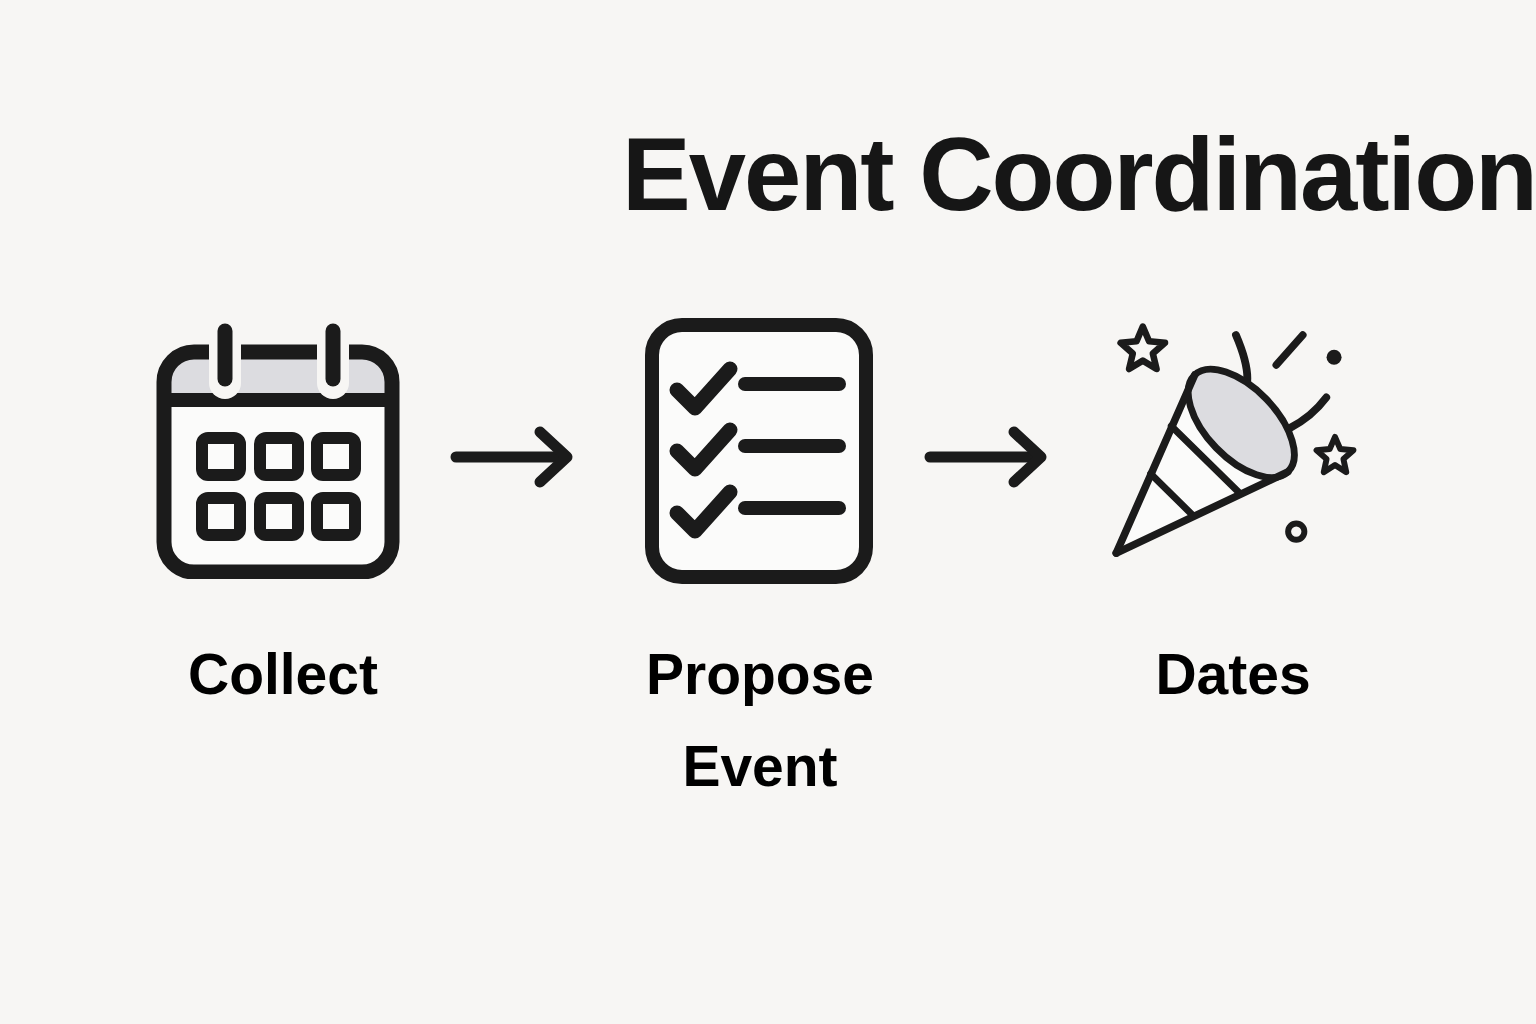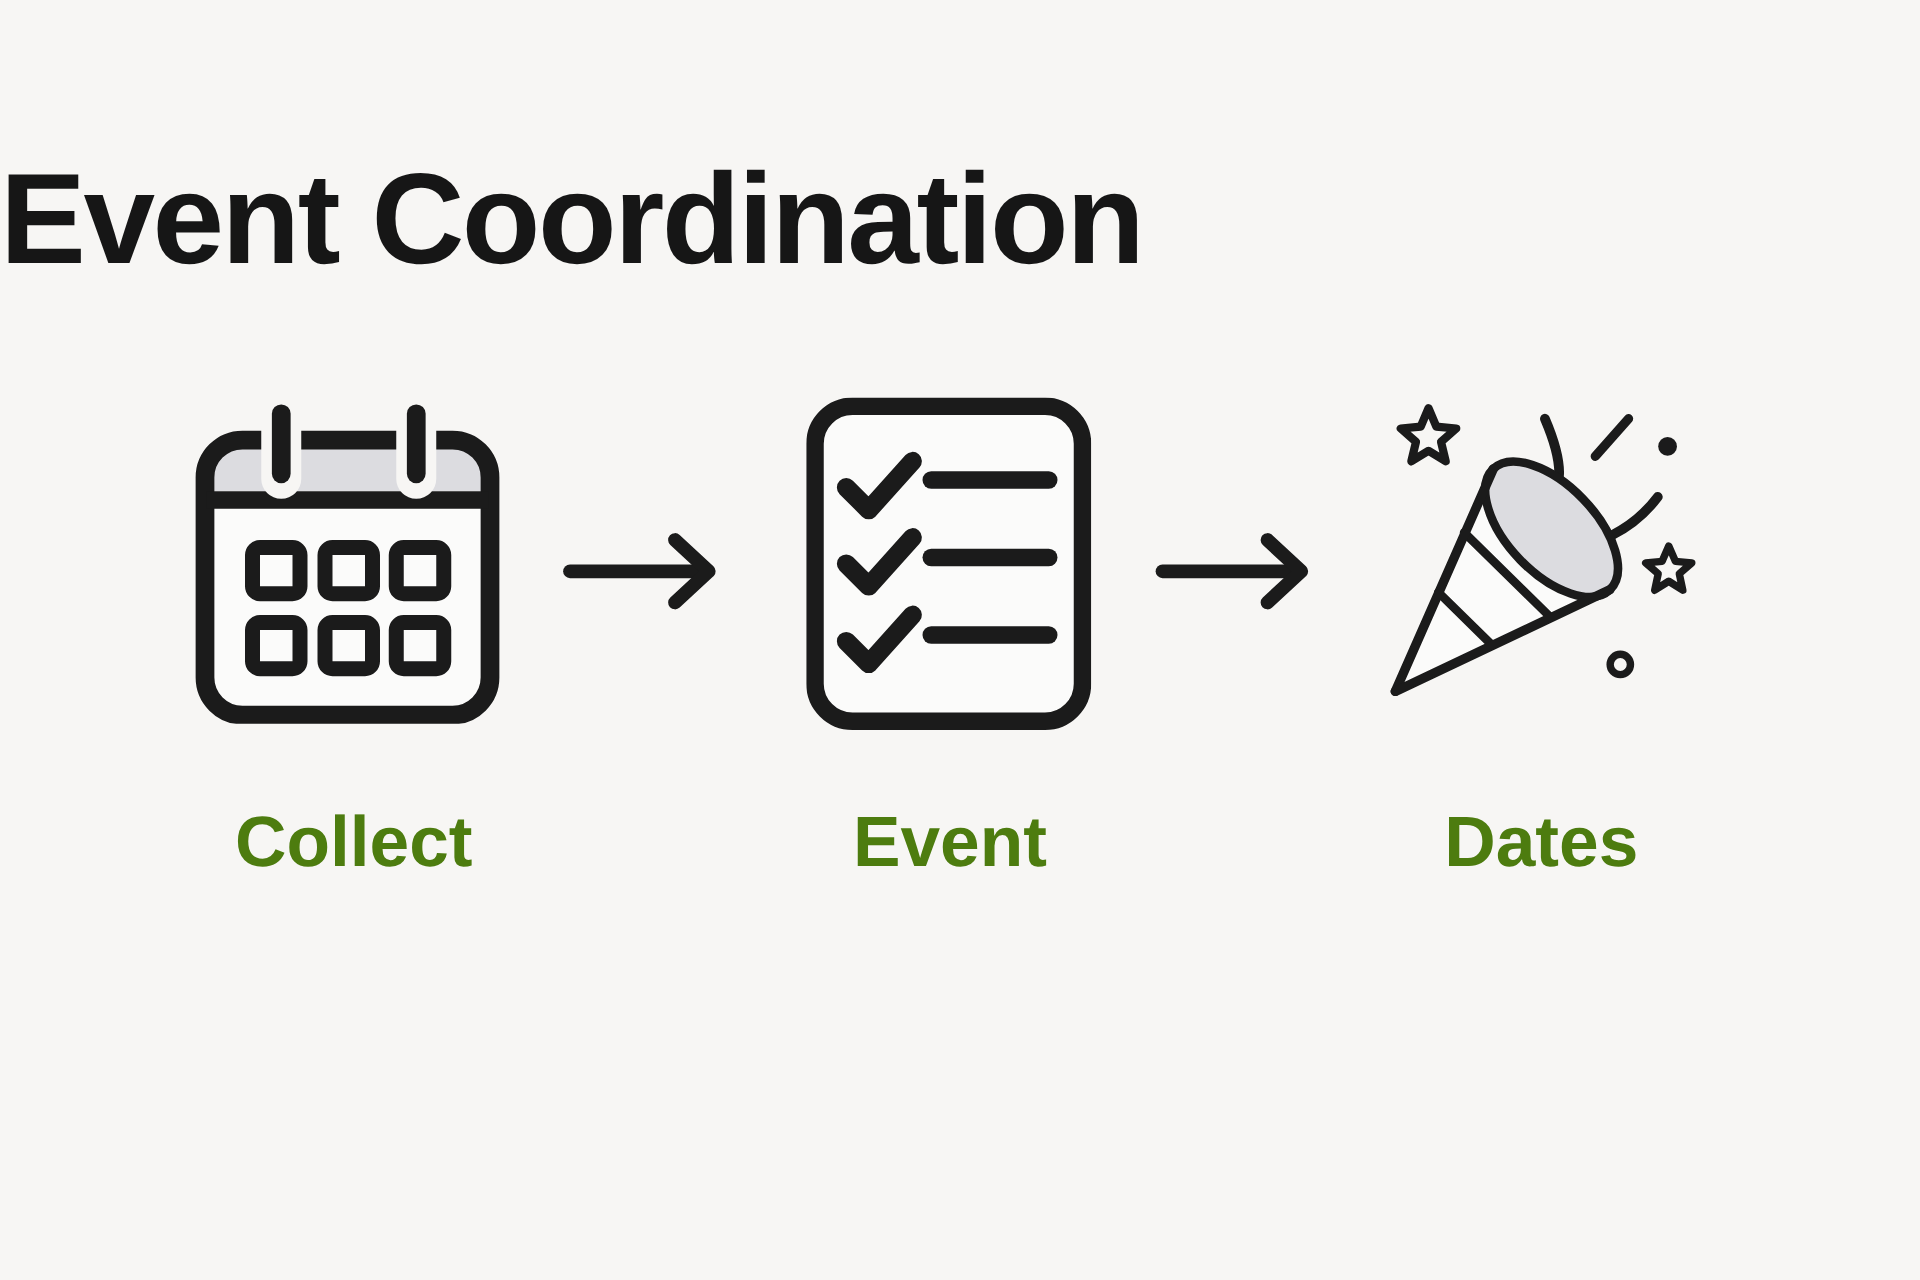--- a/index.html
+++ b/index.html
@@ -6,36 +6,36 @@
   body{
     width:1536px;height:1024px;
     background:#f7f6f4;
     font-family:"Liberation Sans", sans-serif;
     overflow:hidden;
     position:relative;
   }
   .canvas{position:absolute;inset:0;}
   .title{
     position:absolute;top:116px;left:0;width:1536px;
-    text-align:left;
+    text-align:right;
     font-size:103px;font-weight:700;letter-spacing:-2px;
     color:#161616;
   }
   .icon{position:absolute;}
   .icon-calendar{left:156px;top:323px;}
   .icon-checklist{left:645px;top:318px;}
   .icon-popper{left:1085px;top:300px;}
   .arrow{position:absolute;top:422px;}
   .arrow-1{left:448px;}
   .arrow-2{left:922px;}
   .step-label{
     position:absolute;top:628px;
     text-align:center;
     font-size:57px;font-weight:700;
-    color:#4d7c0f;
+    color:#000000;
     line-height:92px;
   }
   .label-1{left:53px;width:460px;}
   .label-2{left:560px;width:400px;}
   .label-3{left:1033px;width:400px;}
 </style>
 </head>
 <body>
 
 <div class="canvas">
@@ -96,19 +96,20 @@
     <line x1="210" y1="556" x2="347" y2="691" stroke="#1b1b1b" stroke-width="22" stroke-linecap="round"></line>
     <line x1="276" y1="403" x2="496" y2="619" stroke="#1b1b1b" stroke-width="22" stroke-linecap="round"></line>
     <line x1="100" y1="810" x2="351" y2="240" stroke="#1b1b1b" stroke-width="24" stroke-linecap="round"></line>
     <line x1="100" y1="810" x2="649" y2="550" stroke="#1b1b1b" stroke-width="24" stroke-linecap="round"></line>
   </svg>
 
   <div class="step-label label-1">
     <div>Collect</div>
   </div>
   <div class="step-label label-2">
+    <div>Propose</div>
     <div>Event</div>
   </div>
   <div class="step-label label-3">
     <div>Dates</div>
   </div>
 
 </div>
 
 </body></html>

